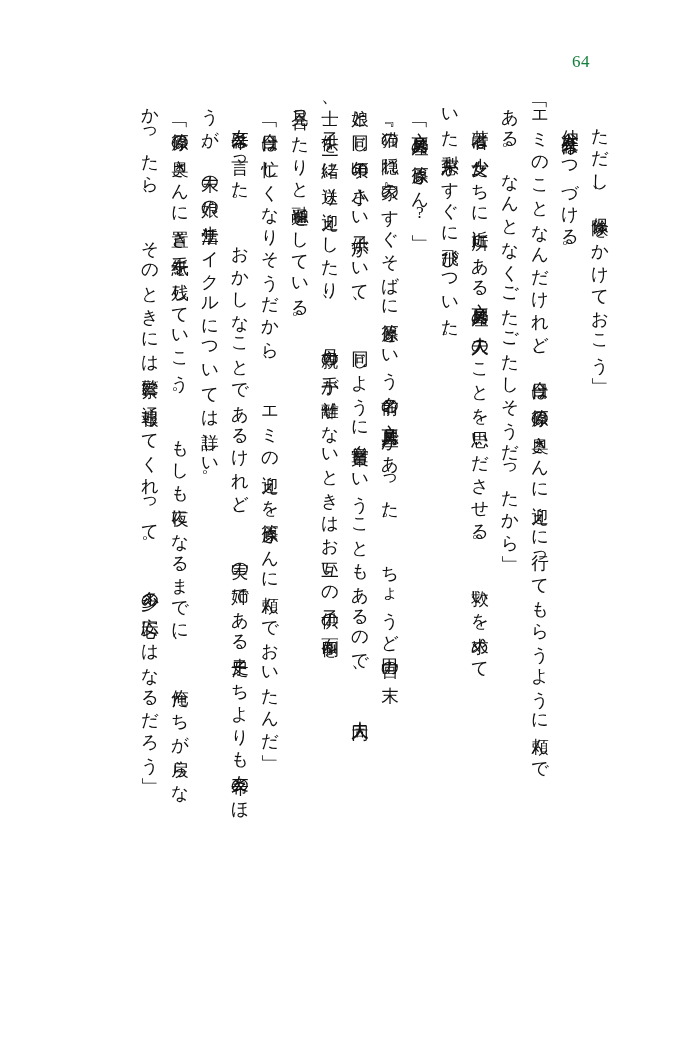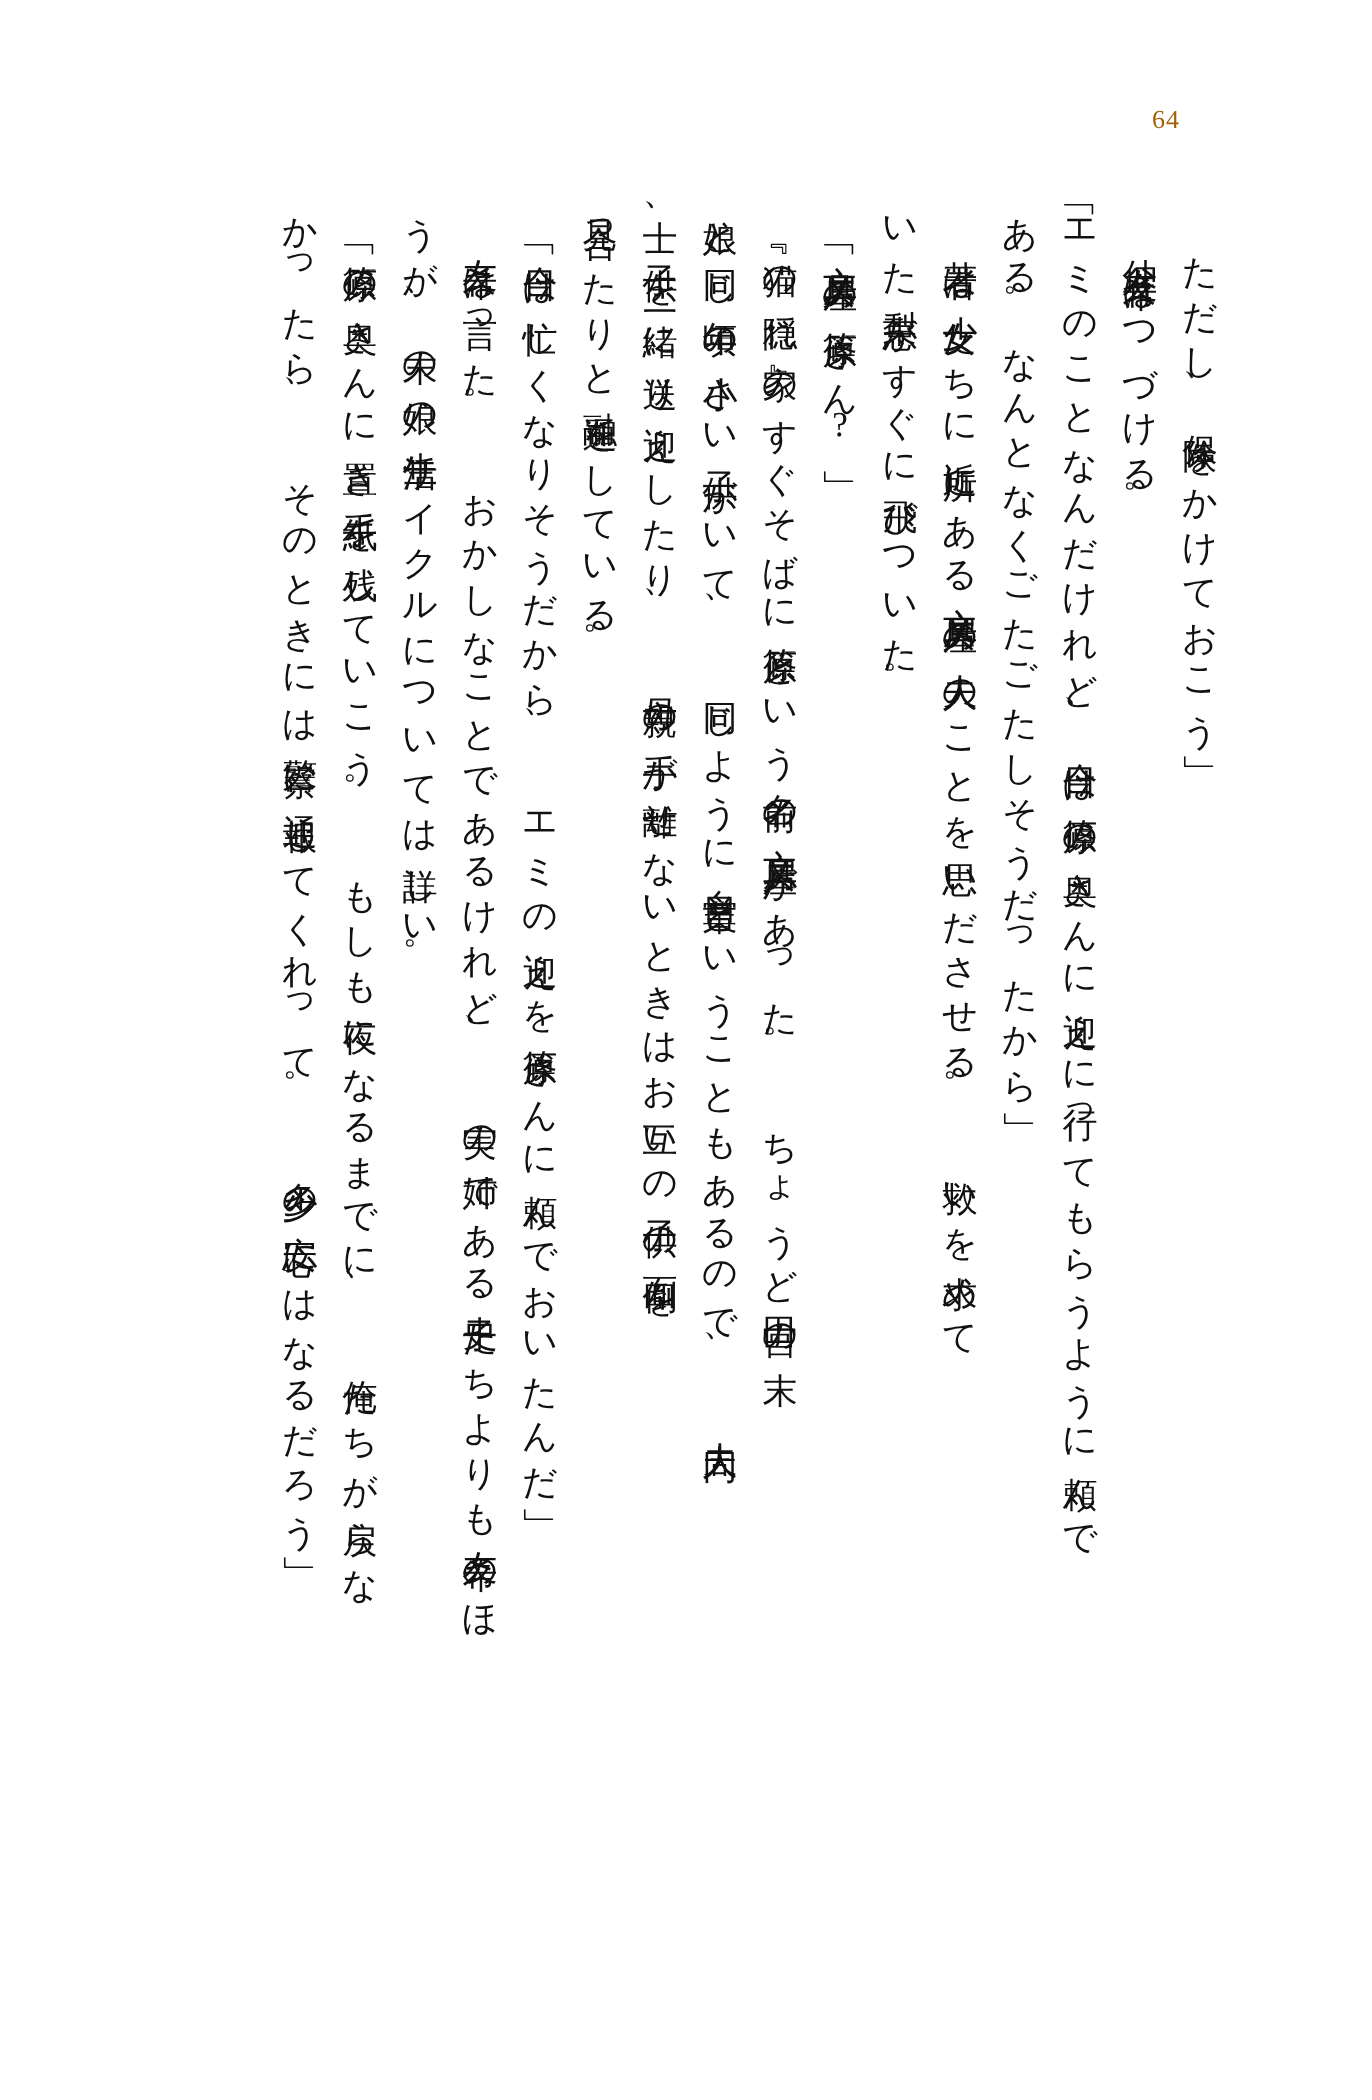--- a/index.html
+++ b/index.html
@@ -13,23 +13,23 @@
     height: 1050px;
     background: #ffffff;
     overflow: hidden;
     font-family: "Liberation Serif", "DejaVu Serif", serif;
     color: #000000;
   }
   .page-number {
     position: absolute;
     top: 52px;
     right: 96px;
-    font-size: 13px;
+    font-size: 17px;
     letter-spacing: 0.5px;
-    color: #a16207;
+    color: #15803d;
     font-family: "Liberation Serif", "DejaVu Serif", serif;
   }
   .body-text {
     position: absolute;
     top: 96px;
     right: 78px;
     left: 60px;
     bottom: 52px;
     display: flex;
     flex-direction: row-reverse;

